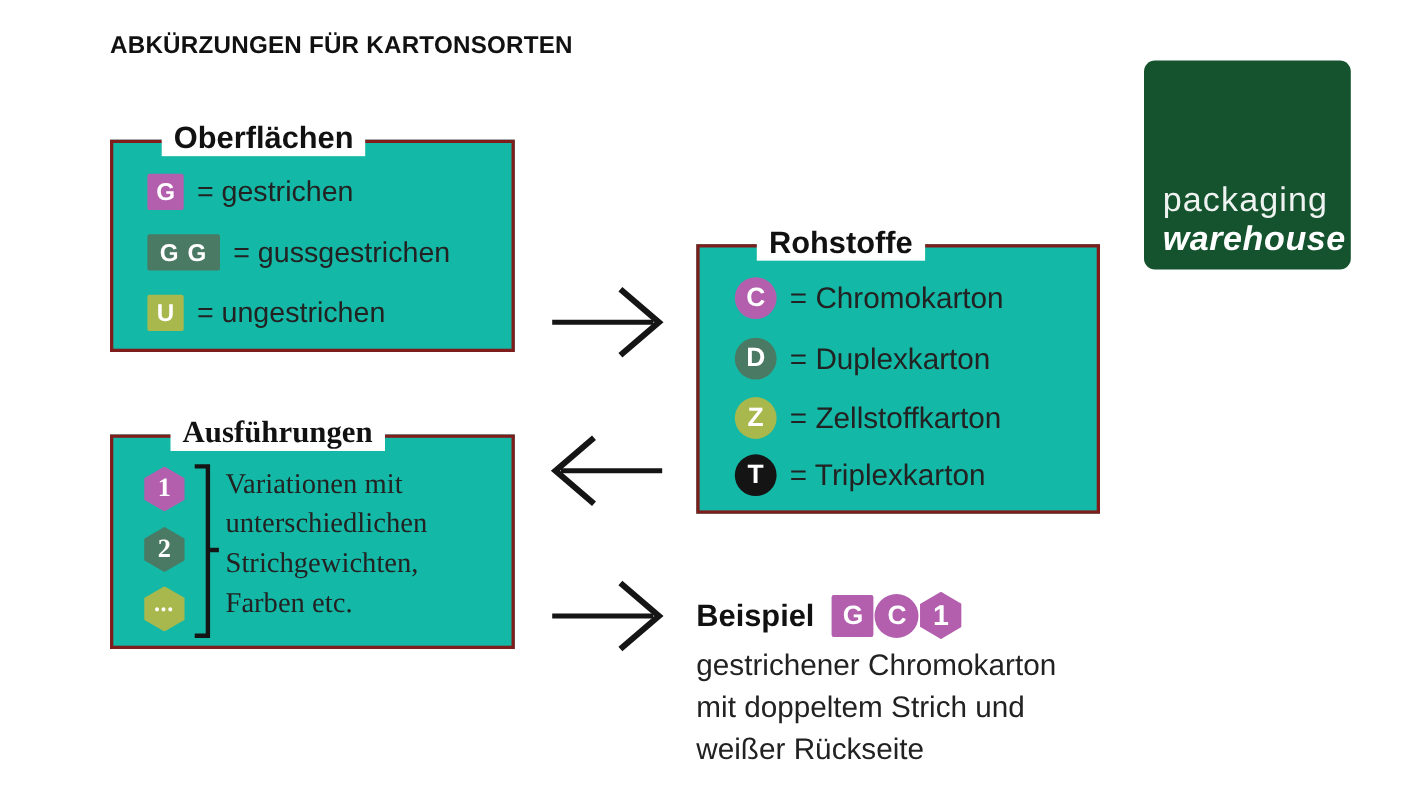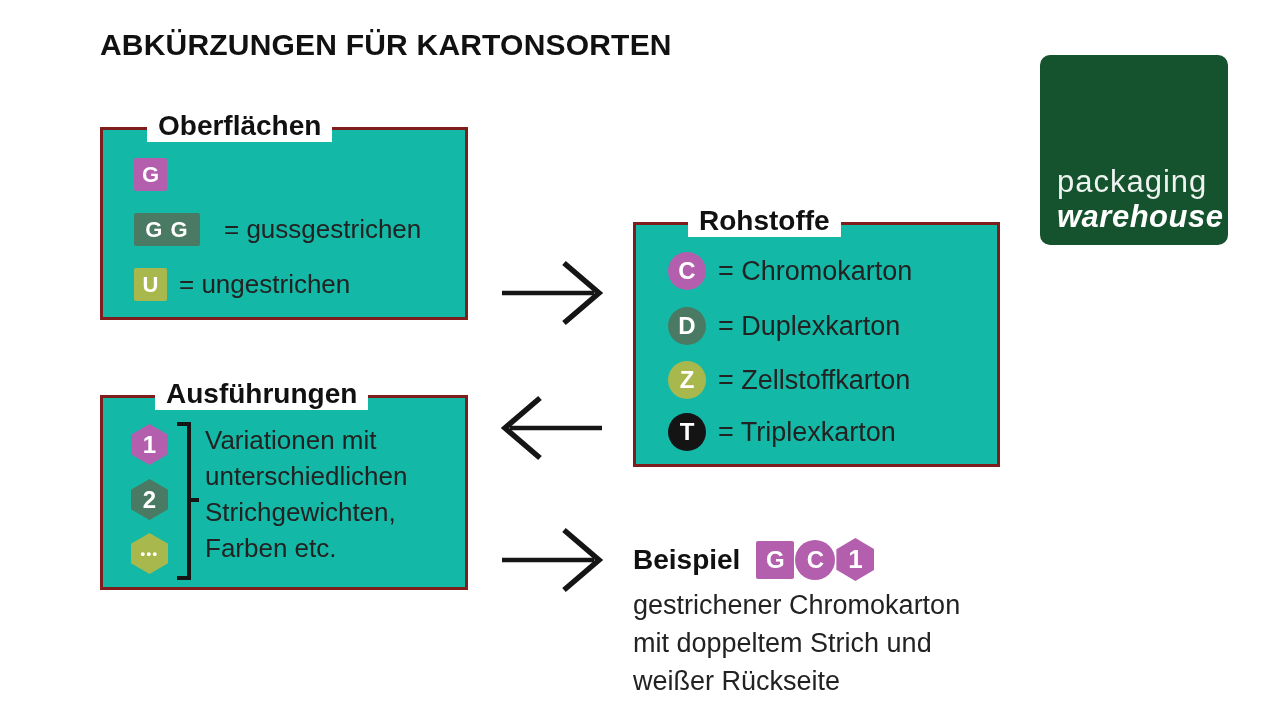--- a/index.html
+++ b/index.html
@@ -1,27 +1,27 @@
 <!DOCTYPE html>
 <html><head>
 <meta charset="utf-8">
 <style>
   * { margin: 0; padding: 0; box-sizing: border-box; }
   html, body { width: 1280px; height: 720px; background: #ffffff; overflow: hidden;
     font-family: "Liberation Sans", sans-serif; }
   .stage { position: relative; width: 1280px; height: 720px; background: #fff; }
 
-  .page-title { position: absolute; left: 100px; top: 28px; font-size: 30px;
+  .page-title { position: absolute; left: 100px; top: 28px; font-size: 22px;
     font-weight: bold; letter-spacing: 0.2px; color: #111; white-space: nowrap; }
 
   
   .box { position: absolute; border: 3px solid #7f1d1d; background: #14b8a6; }
   .box-oberflaechen { left: 100px; top: 127px; width: 368px; height: 193px; }
   .box-rohstoffe    { left: 633px; top: 222px; width: 367px; height: 245px; padding-left: 48px; }
-  .box-ausfuehrungen{ left: 100px; top: 395px; width: 368px; height: 195px; }
+  .box-ausfuehrungen{ left: 100px; top: 395px; width: 368px; height: 195px; font-family: Liberation Serif, serif; }
   .legend { position: absolute; top: -3px; left: 44px; transform: translateY(-52%);
     background: #fff; padding: 0 11px; font-size: 28px; font-weight: bold;
     color: #111; line-height: 1.1; white-space: nowrap; }
 
   .row { position: absolute; display: flex; align-items: center; }
   .rowlabel { margin-left: 12px; font-size: 26px; color: #222; white-space: nowrap; }
   .box-rohstoffe .rowlabel { font-size: 27px; }
 
   
   .badge { display: inline-flex; align-items: center; justify-content: center;
@@ -71,22 +71,23 @@
 
 <div class="stage">
 
   <div class="page-title">ABKÜRZUNGEN FÜR KARTONSORTEN</div>
 
   <section class="box box-oberflaechen">
     <span class="legend">Oberflächen</span>
 
     <div class="row" style="left:31px; top:28px;">
       <span class="badge sq" style="background-color: rgb(179, 95, 174);">G</span>
+      <span class="rowlabel">= gestrichen</span>
     </div>
-    <div class="row" style="left:31px; top:83px;gap:12px;">
+    <div class="row" style="left:31px; top:83px;">
       <span class="badge sq2" style="background-color: rgb(74, 122, 99);">G G</span>
       <span class="rowlabel">= gussgestrichen</span>
     </div>
     <div class="row" style="left:31px; top:138px;">
       <span class="badge sq" style="background-color: rgb(169, 184, 76);">U</span>
       <span class="rowlabel">= ungestrichen</span>
     </div>
   </section>
 
   <section class="box box-rohstoffe">

